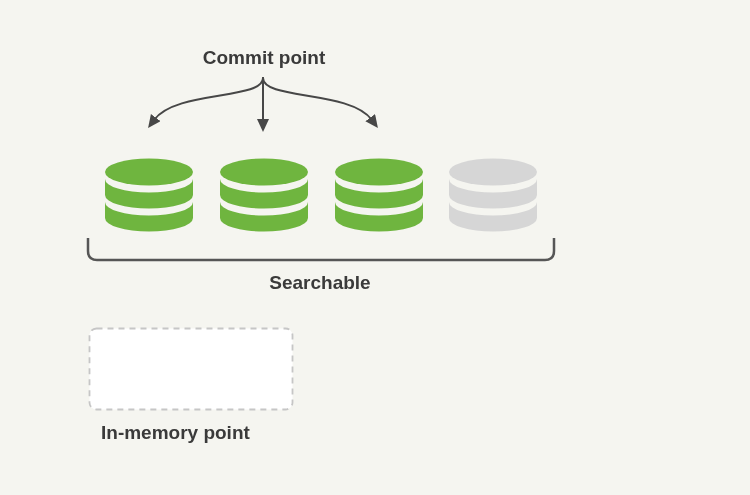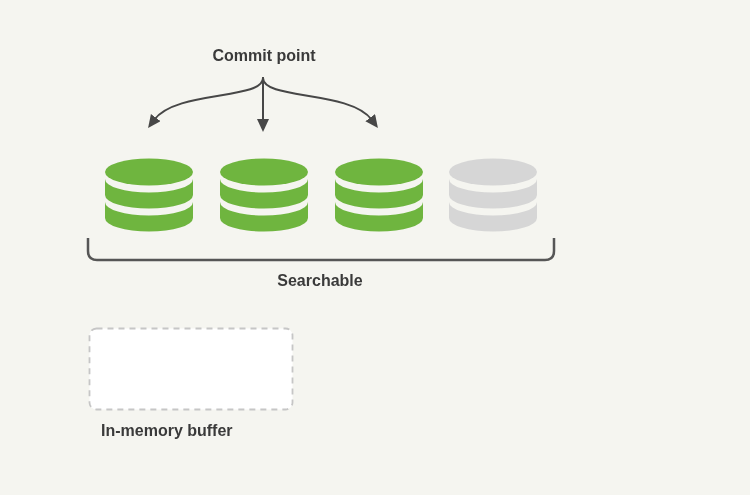--- a/index.html
+++ b/index.html
@@ -7,21 +7,21 @@
     position: relative;
     width: 750px;
     height: 495px;
     background: #f5f5f0;
     font-family: "Liberation Sans", sans-serif;
     overflow: hidden;
   }
   .label {
     position: absolute;
     font-weight: 700;
-    font-size: 16px;
+    font-size: 19px;
     color: #3a3a3a;
     white-space: nowrap;
   }
   .label.centered { text-align: center; }
   .abs { position: absolute; }
 </style>
 </head>
 <body>
 
 <div class="canvas">
@@ -74,15 +74,15 @@
   <svg class="abs" style="left:86px; top:238px;" width="470" height="26" viewBox="0 0 470 26">
     <path d="M2 0 v13 q0 9 9 9 h448 q9 0 9 -9 v-13" fill="none" stroke-width="2.5" stroke-linecap="round" stroke="#565656"></path>
   </svg>
 
   <div class="label centered" style="left:220px; top:272px; width:200px;">Searchable</div>
 
   <svg class="abs" style="left:88px; top:327px;" width="206" height="84" viewBox="0 0 206 84">
     <rect x="1.5" y="1.5" width="203" height="81" rx="7" stroke-width="1.8" stroke-dasharray="6 5" fill="#ffffff" stroke="#c6c6c6"></rect>
   </svg>
 
-  <div class="label" style="left:101px; top:422px;">In-memory buffer</div>
+  <div class="label" style="left:101px; top:422px;">In-memory point</div>
 
 </div>
 
 </body></html>

